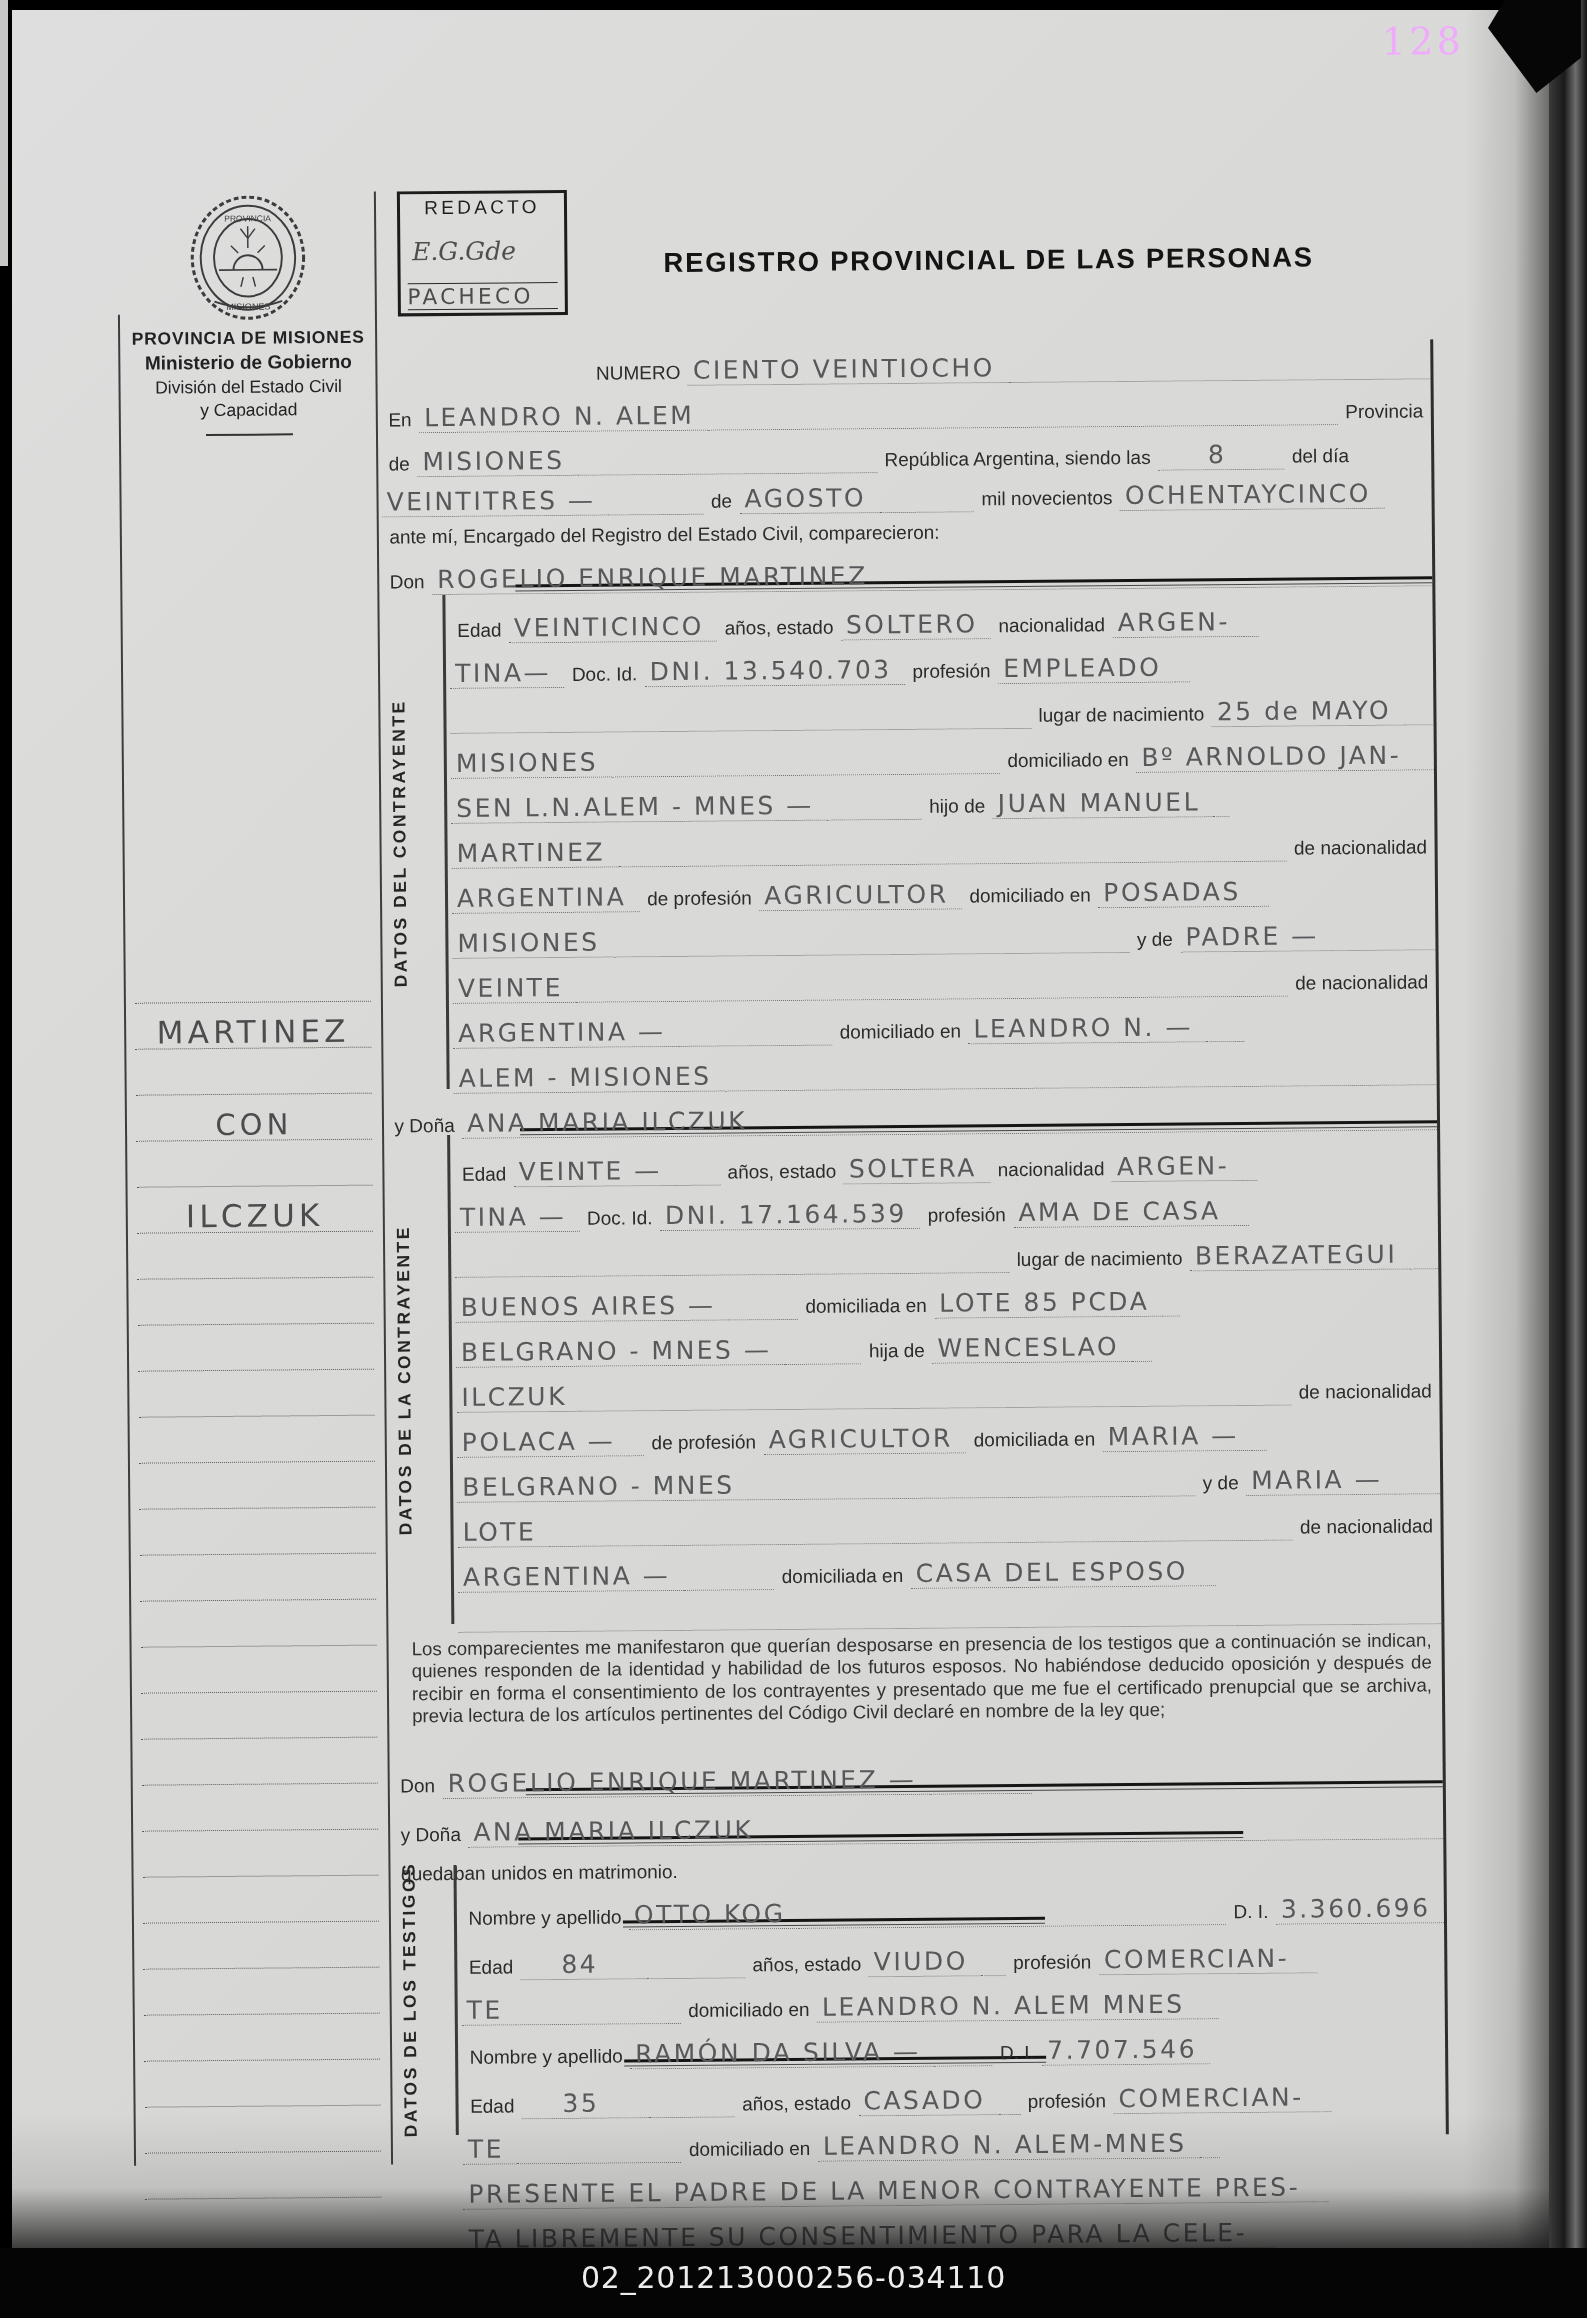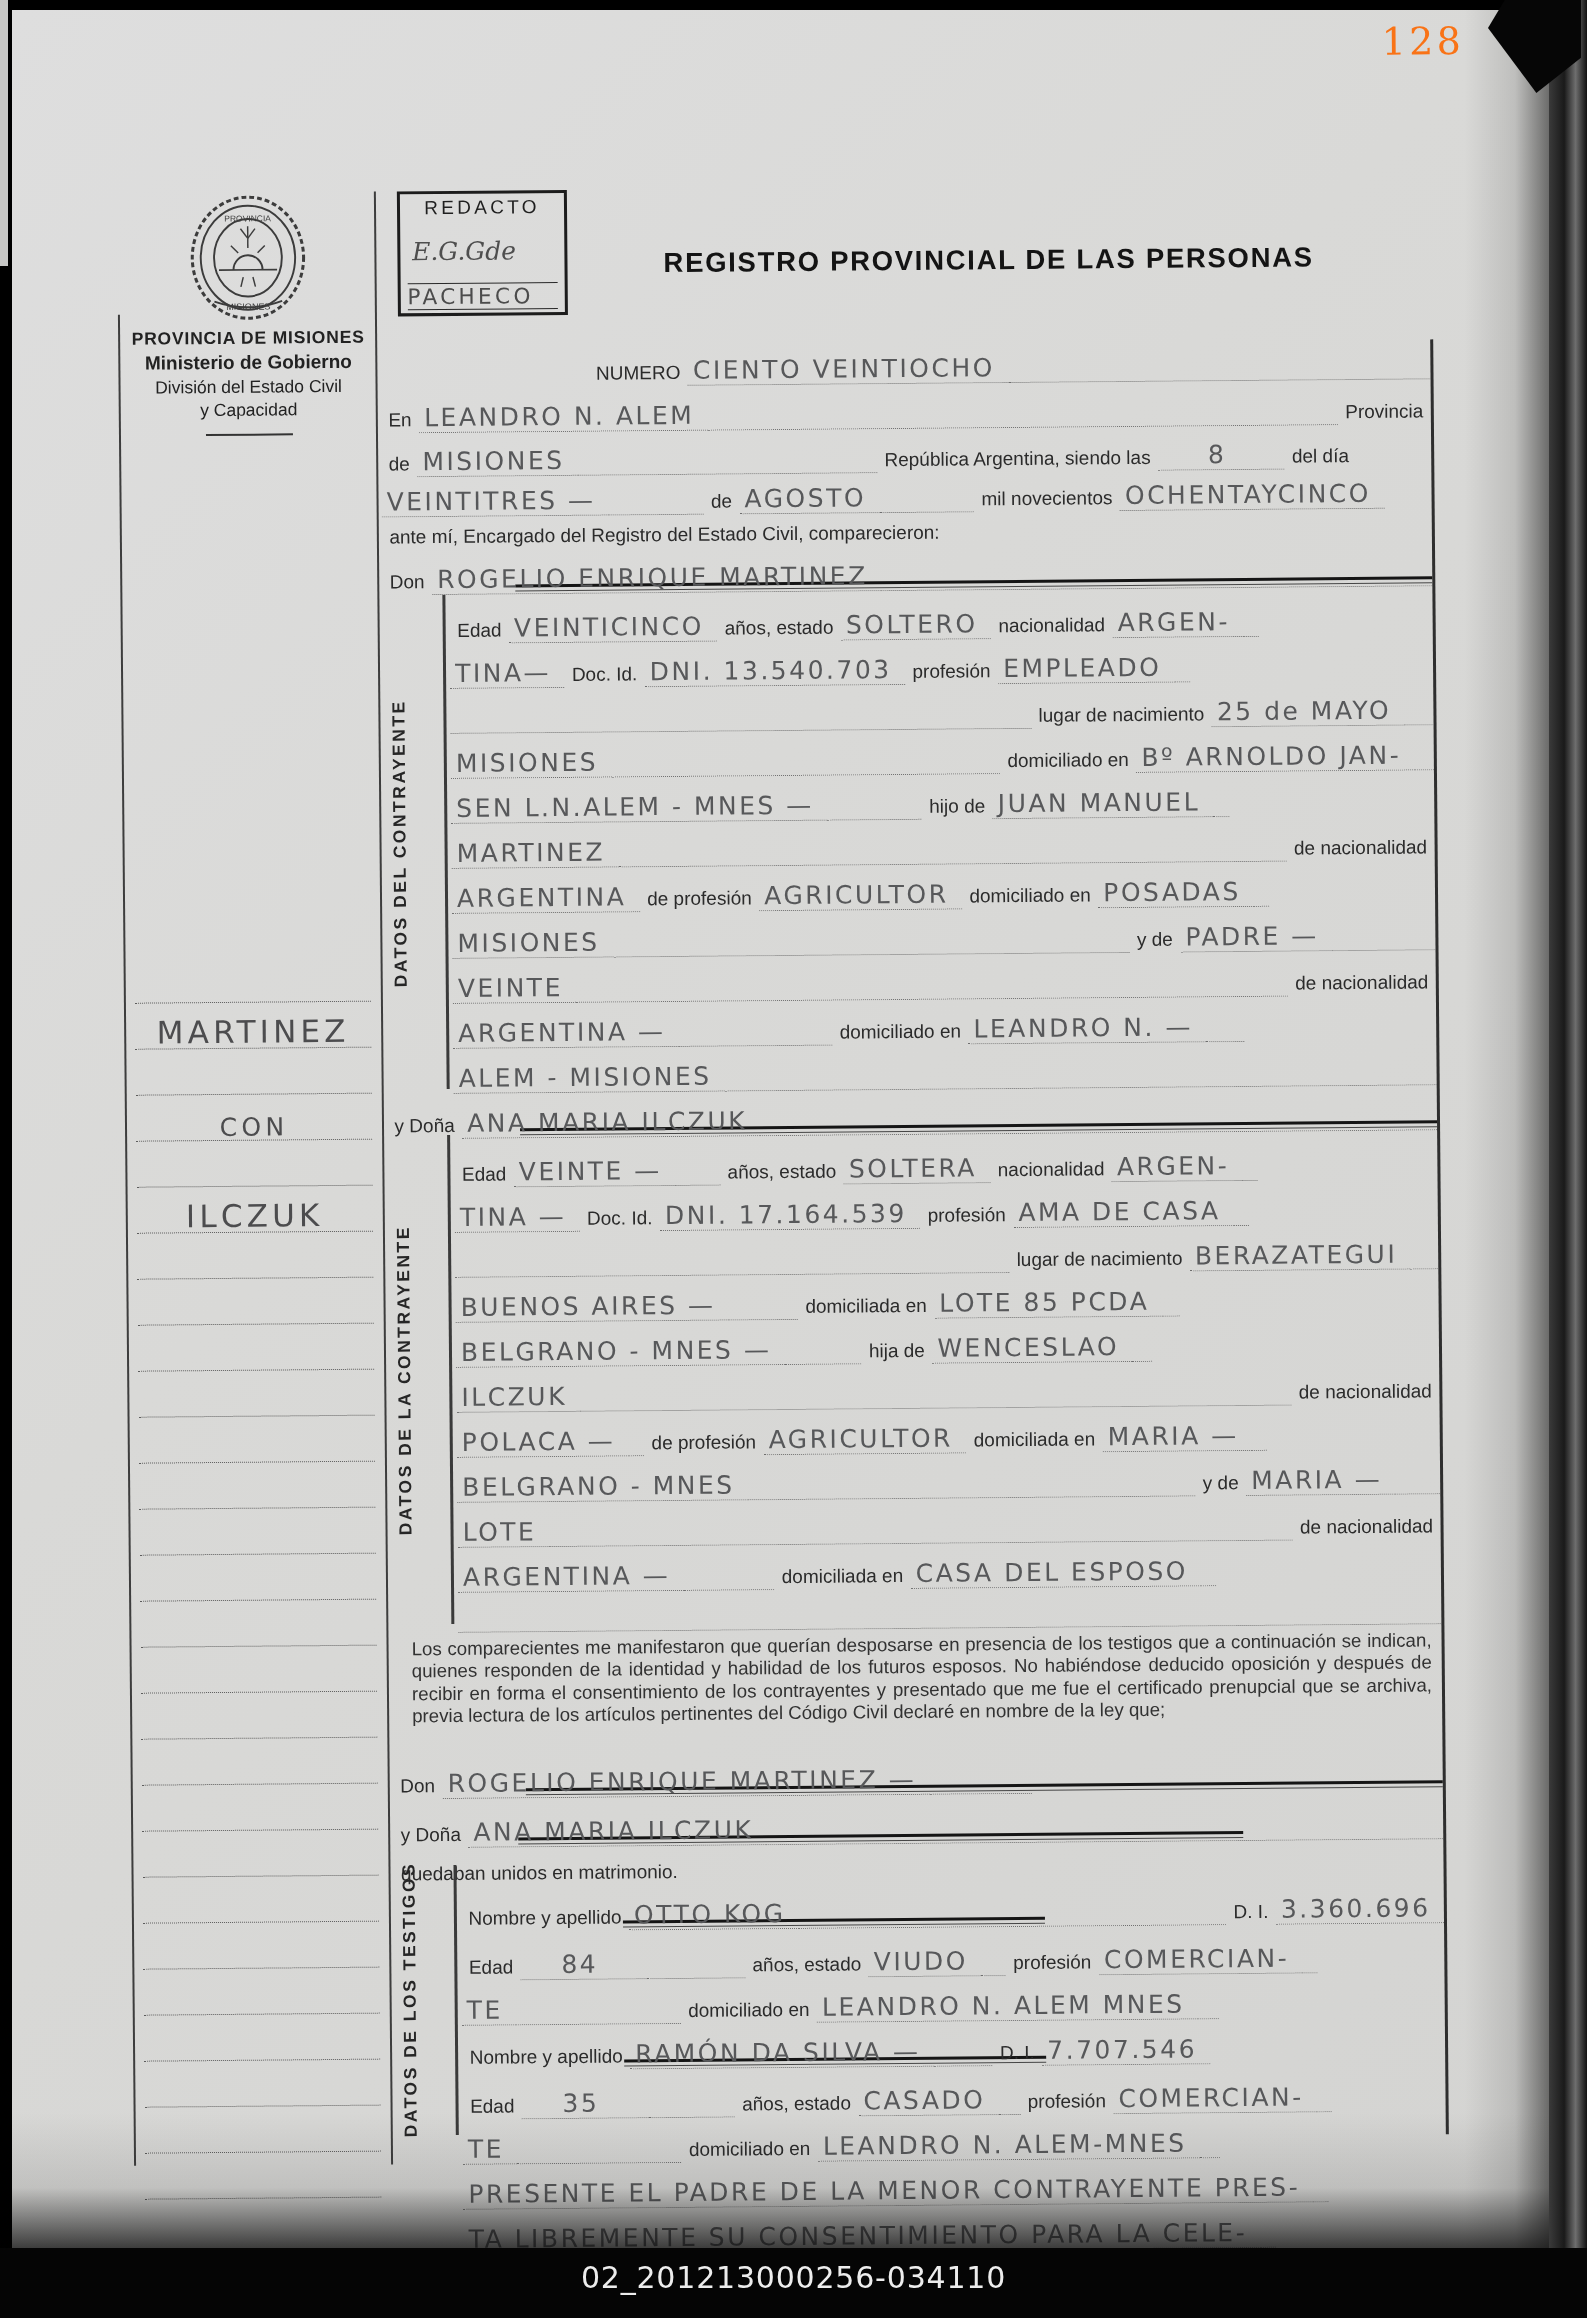--- a/index.html
+++ b/index.html
@@ -22,21 +22,21 @@
   #scan{position:absolute;left:0;top:0;width:1587px;height:2246px;
         transform:rotate(-0.5deg);transform-origin:790px 1123px;}
 
   
   .vline{position:absolute;background:#3d3d3d;}
   #vl-margin-left{left:125px;top:309px;width:1.7px;height:1851px;}
   #vl-margin-right{left:382px;top:188px;width:1.7px;height:1973px;}
   #vl-form-right{left:1437px;top:345px;width:2.5px;height:1795px;background:#2e2e2e;}
 
   
-  #page-number{position:absolute;left:1391px;top:25px;font:38px "DejaVu Serif",serif;color:#f97316;letter-spacing:3.3px;}
+  #page-number{position:absolute;left:1391px;top:25px;font:38px "DejaVu Serif",serif;color:#f0abfc;letter-spacing:3.3px;}
 
   
   #letterhead{position:absolute;left:125px;top:190px;width:260px;text-align:center;color:#222;}
   #seal{display:block;margin:0 auto 6.7px auto;}
   .lh1{font-size:17.5px;font-weight:bold;letter-spacing:0.8px;}
   .lh2{font-size:19px;font-weight:bold;margin-top:3.3px;}
   .lh3{font-size:17.5px;margin-top:3.3px;}
   .lh4{font-size:17.5px;margin-top:1.7px;}
   #lh-divider{width:87px;height:0;border-top:2.5px solid #333;margin:13.3px auto 0 auto;}
 
@@ -49,21 +49,21 @@
               border-top:1.7px solid #2a2a2a;border-bottom:1.7px solid #2a2a2a;}
 
   
   #doc-title{position:absolute;left:671px;top:246px;width:715px;white-space:nowrap;
              font-size:27.5px;font-weight:bold;letter-spacing:1.7px;color:#141414;}
 
   
   #margin-lines{position:absolute;left:136px;top:997px;width:236px;border-top:1.7px dotted #5c5c5c;}
   .mrow{height:45px;border-bottom:1.7px dotted #5c5c5c;display:flex;align-items:flex-end;justify-content:center;overflow:hidden;}
   .mtext{font-family:"DejaVu Sans",sans-serif;font-size:31px;letter-spacing:4.2px;color:#4c4c4e;line-height:1;}
-  .mtext.small{font-size:25px;}
+  .mtext.small{font-size:29px;}
 
   
   #form{position:absolute;left:387px;top:337px;width:1050px;}
   .line{display:flex;align-items:flex-end;height:45px;overflow:hidden;}
   .sec{padding-left:67px;}
   [data-line-id="numero"]{height:48px;padding-left:208px;}
   [data-line-id="prov-line"]{height:44px;}
   [data-line-id="date-words"]{height:40px;}
   [data-line-id="ante-mi"]{height:33px;}
   [data-line-id="blank"]{height:40px;}

